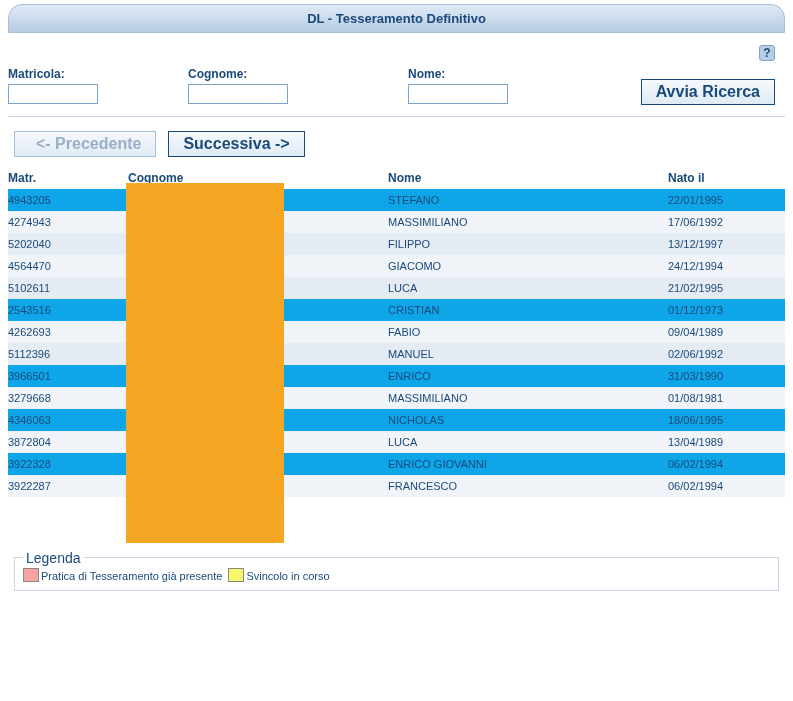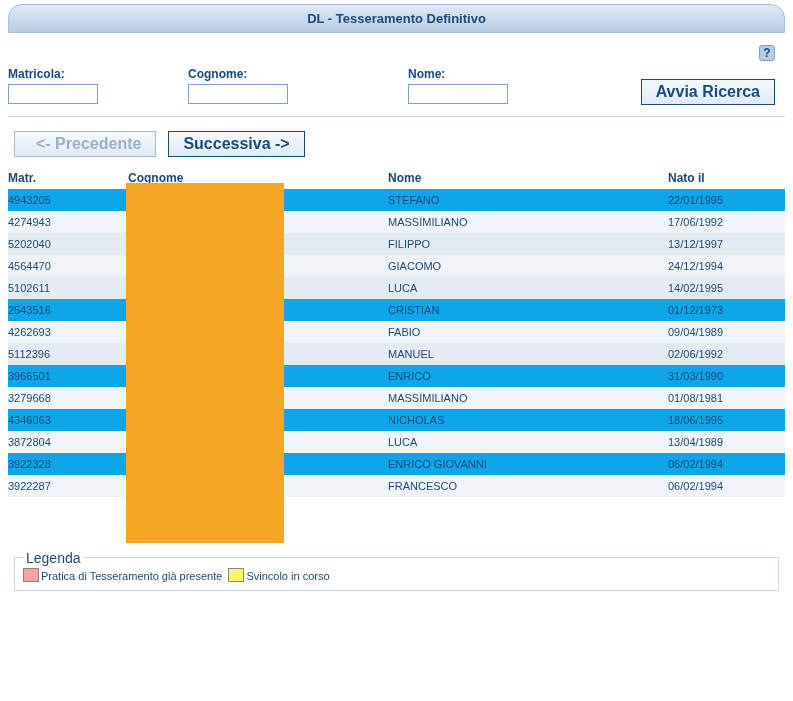--- a/index.html
+++ b/index.html
@@ -235,21 +235,21 @@
         <div class="grid-row">
           <div class="col-matr">4564470</div>
           <div class="col-cognome"></div>
           <div class="col-nome">GIACOMO</div>
           <div class="col-nato">24/12/1994</div>
         </div>
         <div class="grid-row alt">
           <div class="col-matr">5102611</div>
           <div class="col-cognome"></div>
           <div class="col-nome">LUCA</div>
-          <div class="col-nato">14/02/1995</div>
+          <div class="col-nato">21/02/1995</div>
         </div>
         <div class="grid-row pink">
           <div class="col-matr">2543516</div>
           <div class="col-cognome"></div>
           <div class="col-nome">CRISTIAN</div>
           <div class="col-nato">01/12/1973</div>
         </div>
         <div class="grid-row">
           <div class="col-matr">4262693</div>
           <div class="col-cognome"></div>

